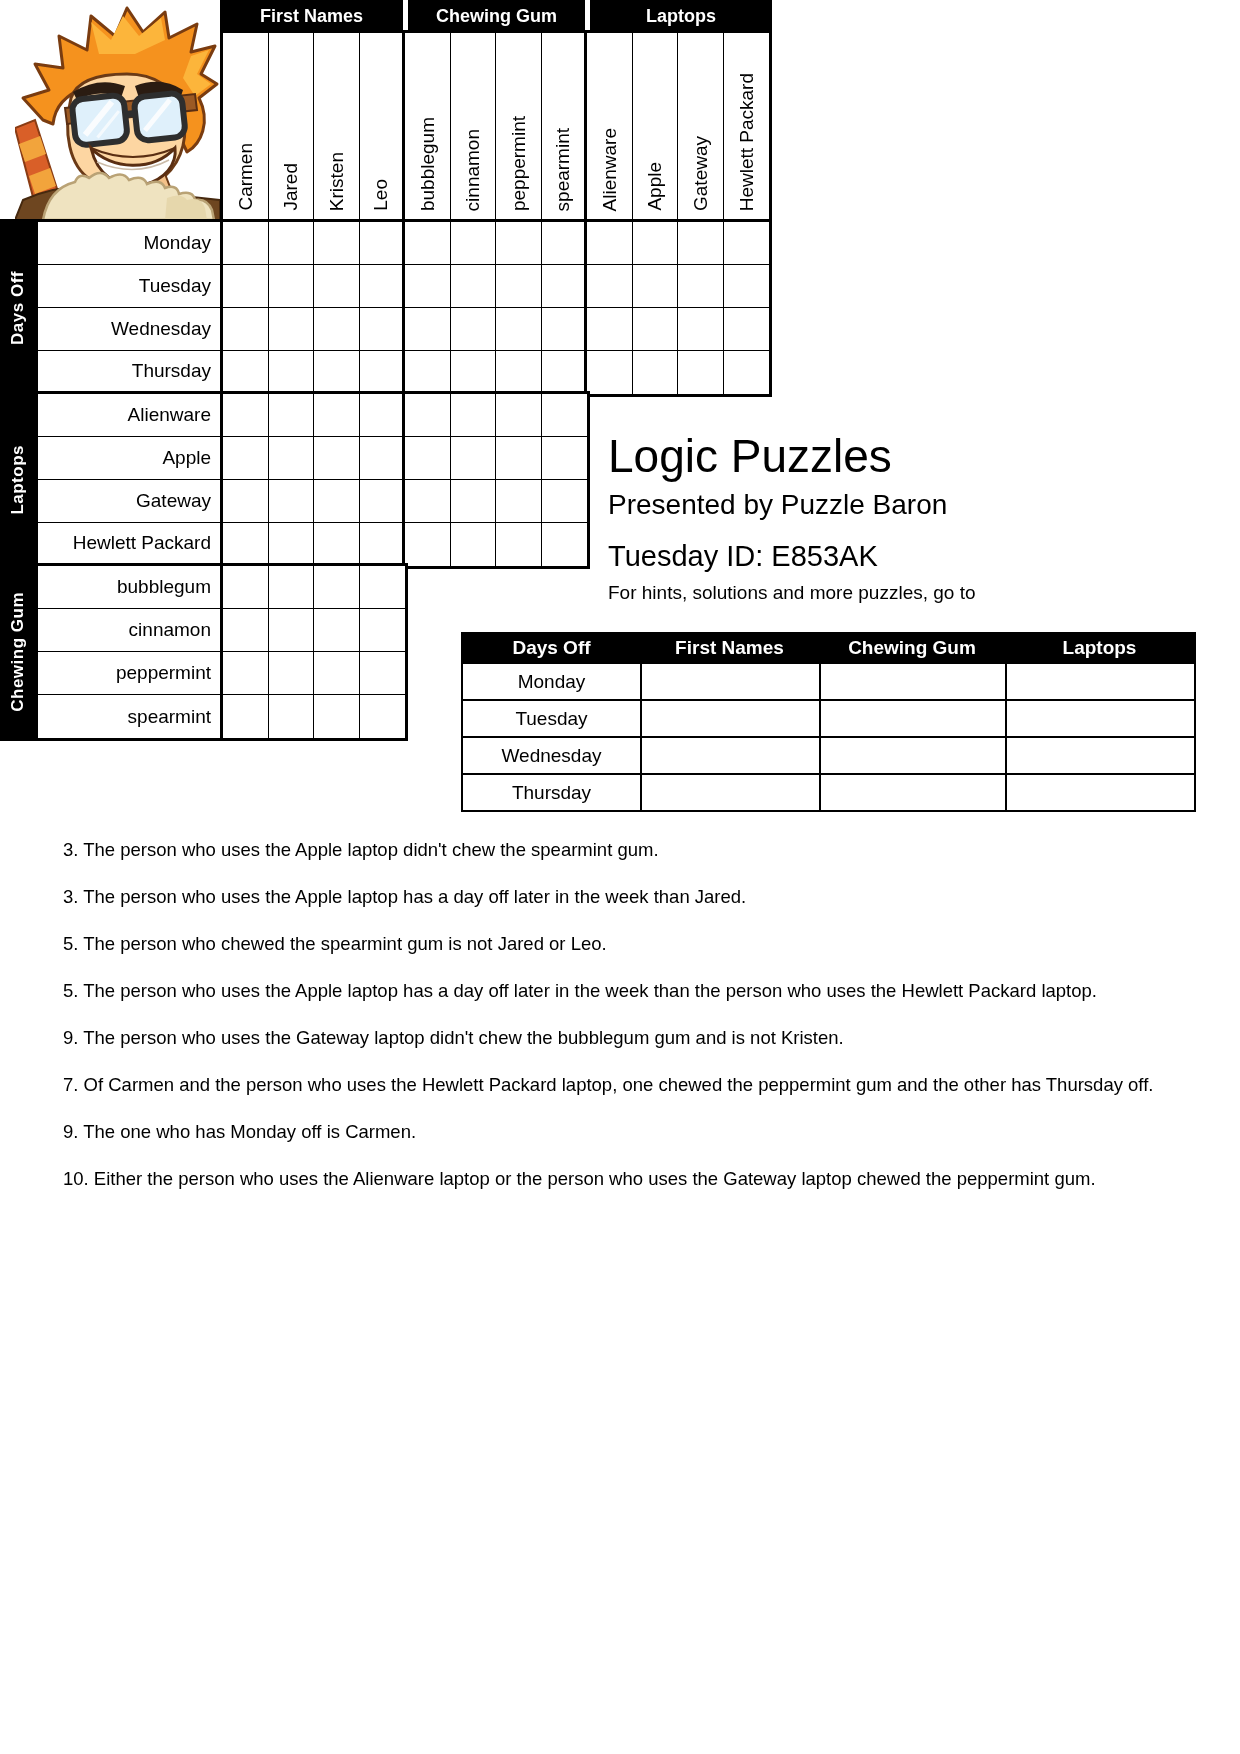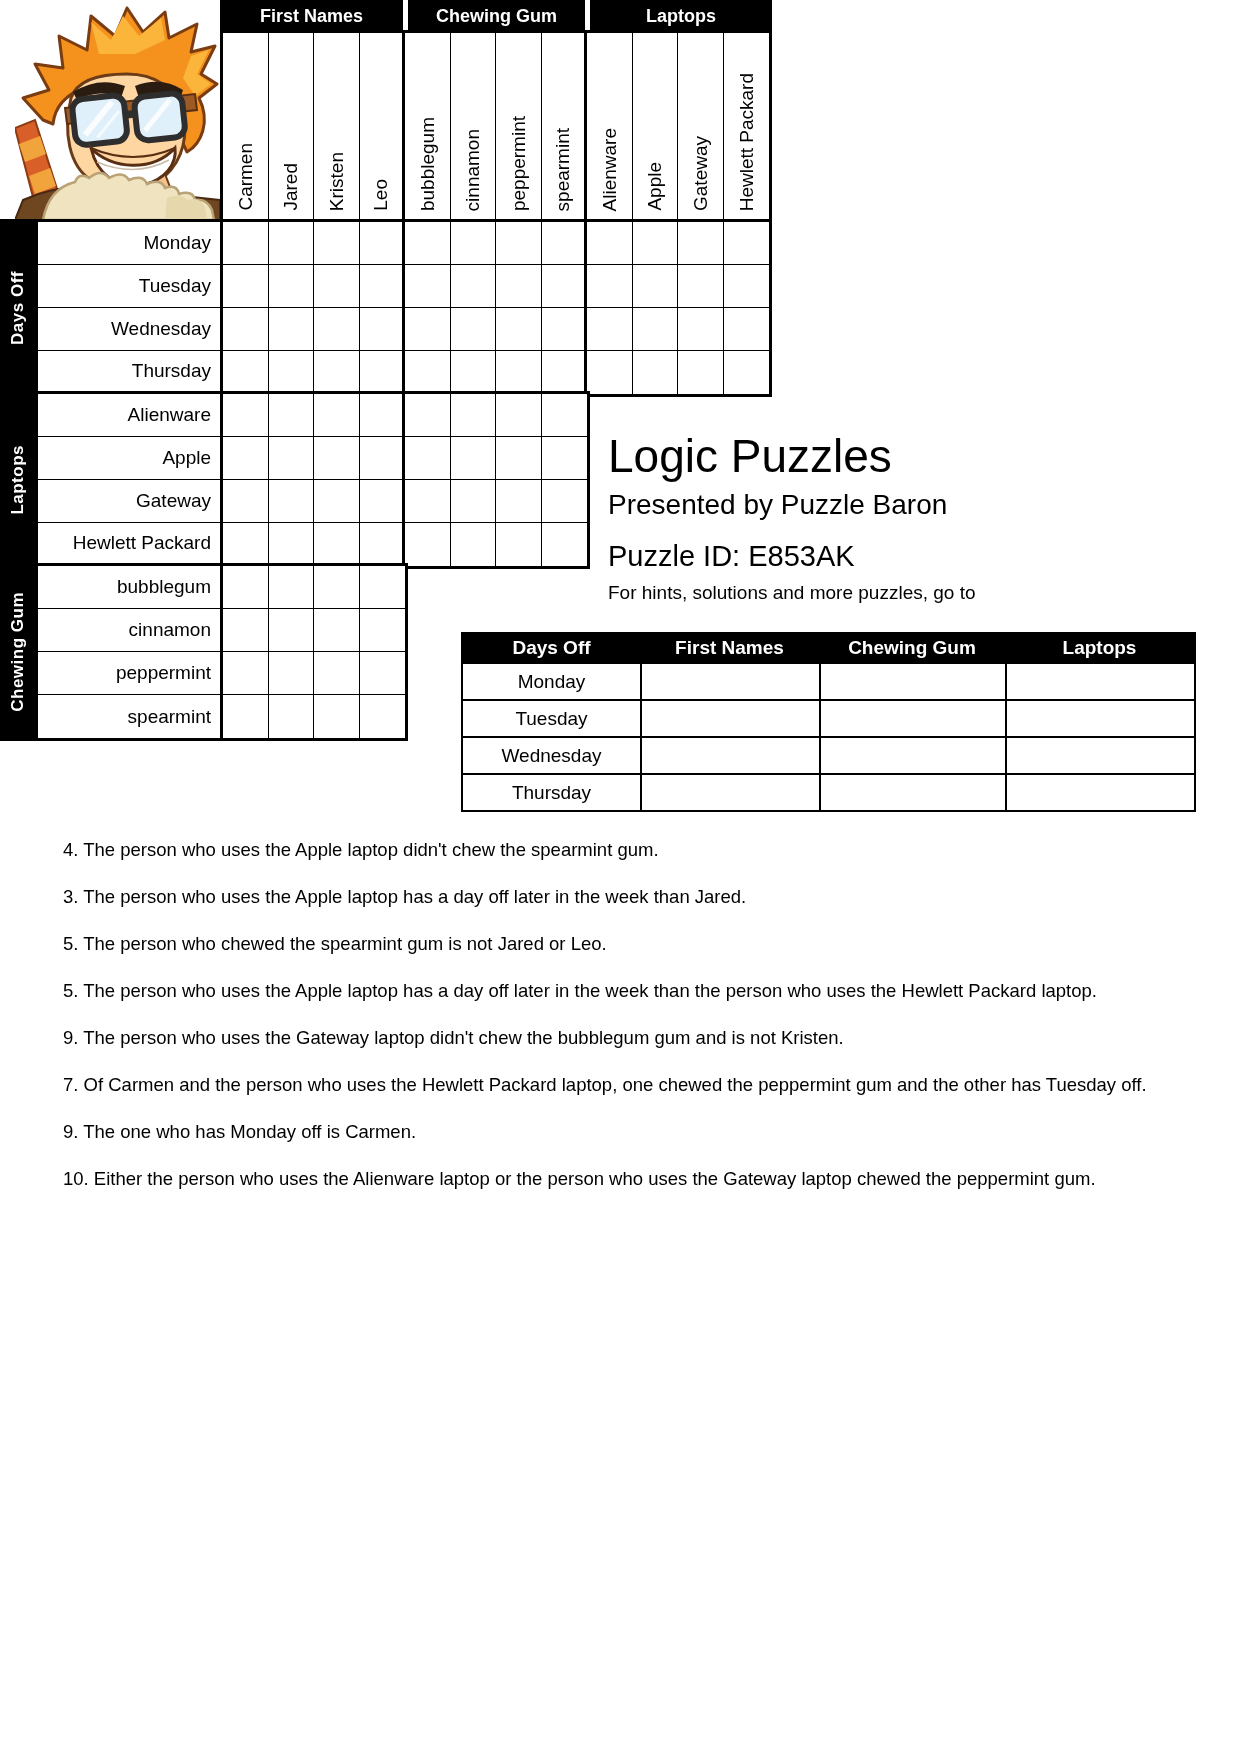--- a/index.html
+++ b/index.html
@@ -284,21 +284,21 @@
         <div class="gcell" style="border-bottom: 1.5px solid rgb(0, 0, 0);"></div>
         <div class="gcell" style="border-right: 1.5px solid rgb(0, 0, 0);"></div>
         <div class="gcell" style="border-right: 1.5px solid rgb(0, 0, 0);"></div>
         <div class="gcell" style="border-right: 1.5px solid rgb(0, 0, 0);"></div>
         <div class="gcell"></div>
       </div>
     </div>
 
   <div class="title">Logic Puzzles</div>
   <div class="subtitle">Presented by Puzzle Baron</div>
-  <div class="puzzle-id">Puzzle ID: E853AK</div>
+  <div class="puzzle-id">Tuesday ID: E853AK</div>
   <div class="hints">
     <div>For hints, solutions and more puzzles, go to</div>
   </div>
 
   <div class="answer-table" id="answer-root">
       <div class="at-header">
         <div class="at-hcell" style="width: 177px;">Days Off</div>
         <div class="at-hcell" style="width: 179px;">First Names</div>
         <div class="at-hcell" style="width: 186px;">Chewing Gum</div>
         <div class="at-hcell" style="width: 189px;">Laptops</div>
@@ -323,23 +323,23 @@
       </div>
       <div class="at-row">
         <div class="at-cell" style="width: 177px;">Thursday</div>
         <div class="at-cell" style="width: 179px;"></div>
         <div class="at-cell" style="width: 186px;"></div>
         <div class="at-cell" style="width: 189px;"></div>
       </div>
     </div>
 
   <div class="clues" id="clues-root">
-      <p>4. The person who uses the Apple laptop didn't chew the spearmint gum.</p>
+      <p>3. The person who uses the Apple laptop didn't chew the spearmint gum.</p>
       <p>3. The person who uses the Apple laptop has a day off later in the week than Jared.</p>
       <p>5. The person who chewed the spearmint gum is not Jared or Leo.</p>
       <p>5. The person who uses the Apple laptop has a day off later in the week than the person who uses the Hewlett Packard laptop.</p>
       <p>9. The person who uses the Gateway laptop didn't chew the bubblegum gum and is not Kristen.</p>
-      <p>7. Of Carmen and the person who uses the Hewlett Packard laptop, one chewed the peppermint gum and the other has Tuesday off.</p>
+      <p>7. Of Carmen and the person who uses the Hewlett Packard laptop, one chewed the peppermint gum and the other has Thursday off.</p>
       <p>9. The one who has Monday off is Carmen.</p>
       <p>10. Either the person who uses the Alienware laptop or the person who uses the Gateway laptop chewed the peppermint gum.</p>
     </div>
 
 </div>
 
 </body></html>

